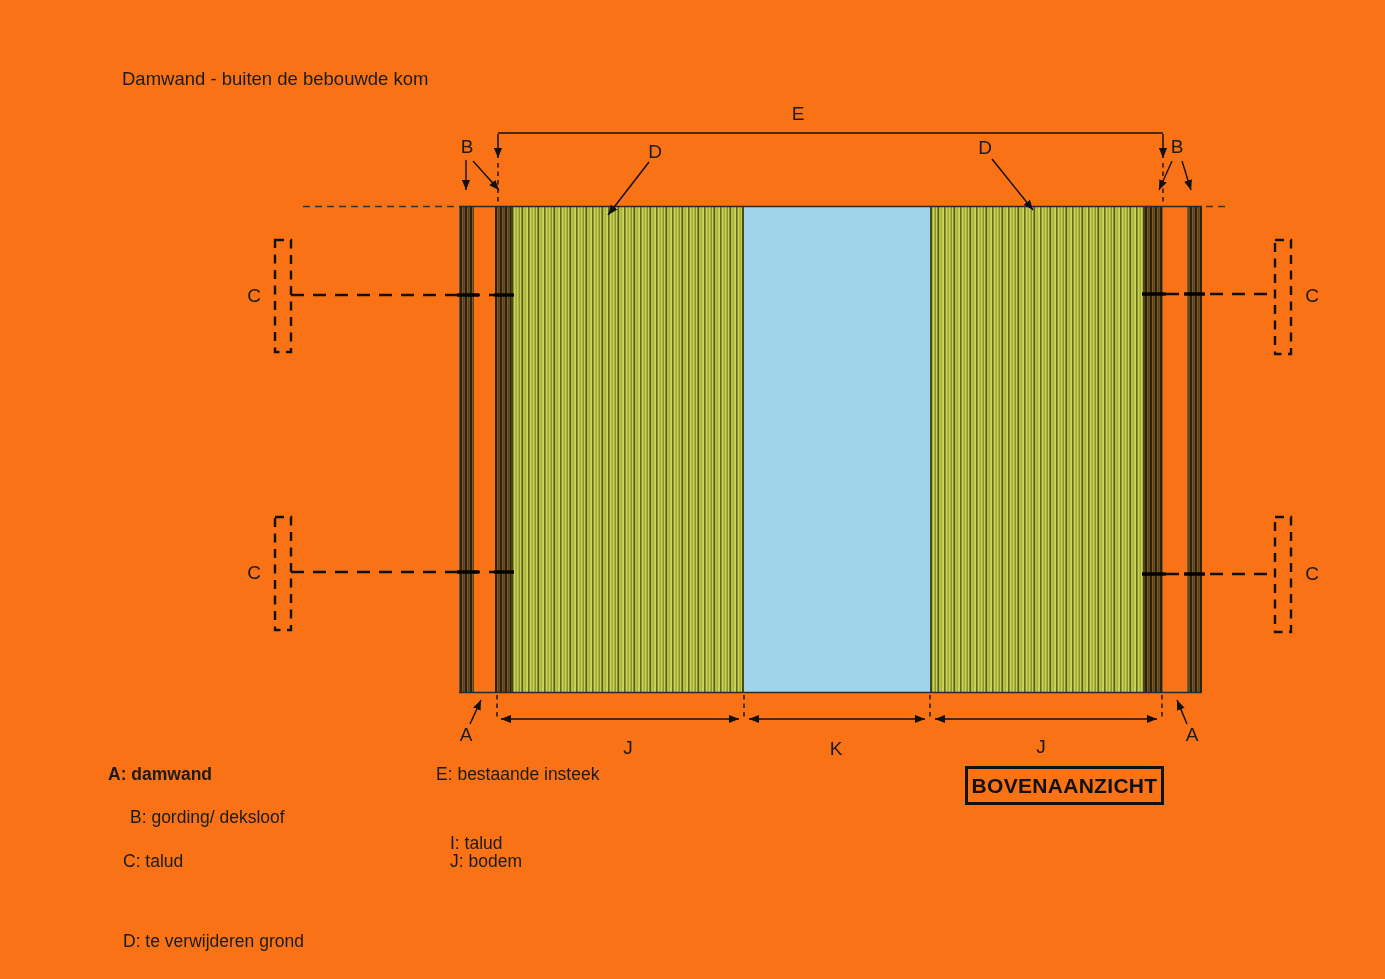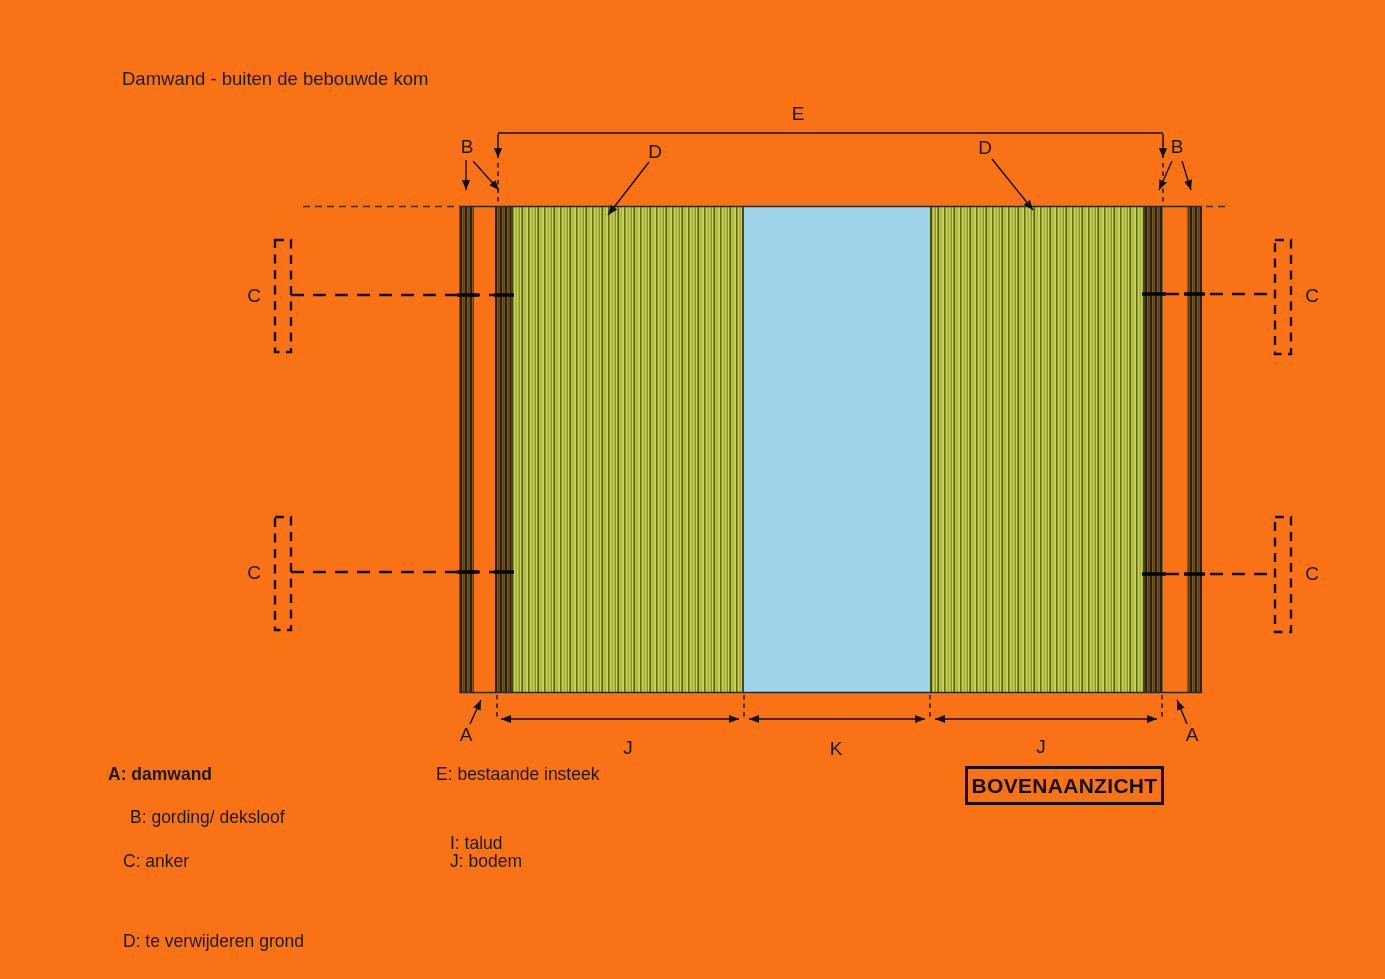--- a/index.html
+++ b/index.html
@@ -164,21 +164,21 @@
       <line x1="470" y1="724" x2="481" y2="700" stroke="#111" stroke-width="1.5" marker-end="url(#arr)"></line>
     </g>
     <g>
       <text x="1192" y="741" text-anchor="middle">A</text>
       <line x1="1187" y1="724" x2="1177" y2="700" stroke="#111" stroke-width="1.5" marker-end="url(#arr)"></line>
     </g>
   </svg>
 
   <div class="legend-item" style="left:108px;top:763px;font-weight:bold;">A: damwand</div>
   <div class="legend-item" style="left:123px;top:806px;margin-left:7px;">B: gording/ deksloof</div>
-  <div class="legend-item" style="left:123px;top:850px;">C: anker</div>
+  <div class="legend-item" style="left:123px;top:850px;">C: talud</div>
   <div class="legend-item" style="left:123px;top:930px;">D: te verwijderen grond</div>
   <div class="legend-item" style="left:436px;top:763px;">E: bestaande insteek</div>
   <div class="legend-item" style="left:450px;top:832px;">I: talud</div>
   <div class="legend-item" style="left:450px;top:850px;text-align:center;">J: bodem</div>
 
   <div class="view-box">
     <span>BOVENAANZICHT</span>
   </div>
 
 </div>

